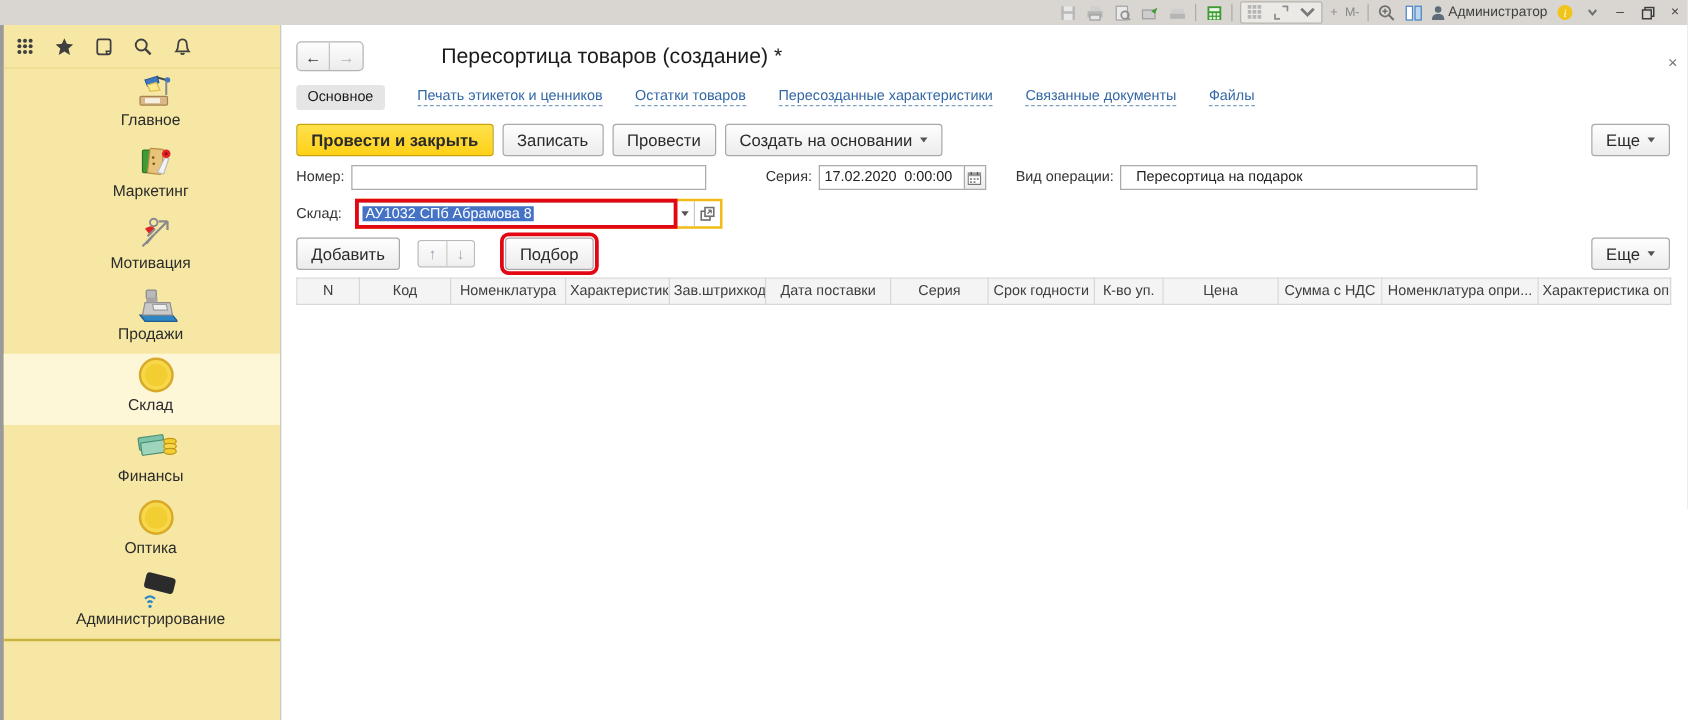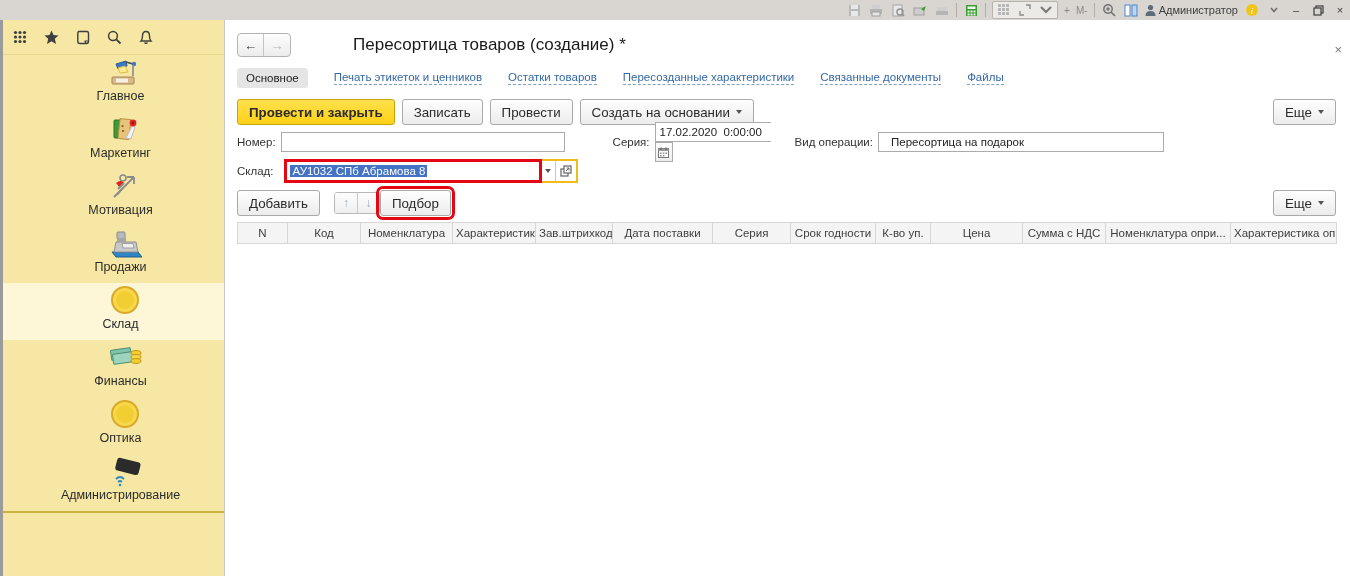--- a/index.html
+++ b/index.html
@@ -52,38 +52,38 @@
   .btn { display:inline-flex; align-items:center; justify-content:center; height:21px; padding:12px 11px;
     background:linear-gradient(#fefefe,#ececec); border:1px solid #a9a9a9; border-radius:3px; color:#2b2b2b; cursor:pointer; white-space:nowrap; }
   .btn-primary { background:linear-gradient(#ffe14d,#ffd117); border:1px solid #c9a30c; font-weight:bold; }
   .btn .caret { width:0; height:0; border-left:3.5px solid transparent; border-right:3.5px solid transparent; border-top:4px solid #555; margin-left:6px; }
   .more-btn { margin-left:auto; }
 
   .fields-row { display:flex; align-items:center; height:22px; margin-bottom:6px; }
   .fld-label { color:#333; margin-right:5px; white-space:nowrap; }
   .inp { height:20px; border:1px solid #ababab; background:#fff; padding:0 4px; font-family:inherit; font-size:11.5px; color:#222; }
   .inp-number { width:284px; margin-right:48px; }
-  .date-wrap { display:flex; align-items:stretch; margin-right:24px;flex-direction:column; }
+  .date-wrap { display:flex; align-items:stretch; margin-right:24px; }
   .inp-date { width:116px; border-right:none; }
   .date-btn { width:18px; height:20px; border:1px solid #ababab; background:linear-gradient(#fdfdfd,#ececec); display:flex; align-items:center; justify-content:center; cursor:pointer; }
   .inp-oper { width:286px;padding-left:12px; }
 
   .wh-row { display:flex; align-items:center; height:24px; margin-bottom:8px; }
   .wh-group { display:flex; align-items:stretch; border:2px solid #f2bb16; background:#fff; height:24px; }
   .wh-input { position:relative; width:254px; border:1px solid #9a9a9a; background:#fff; display:flex; align-items:center; padding:0 3px; outline:3px solid #e30613; outline-offset:-1px; z-index:2; }
   .wh-selected { background:#4472c4; color:#fff; padding:0 2px; white-space:nowrap; }
   .wh-dd { width:16px; display:flex; align-items:center; justify-content:center; border-right:1px solid #c9c9c9; cursor:pointer; }
   .wh-dd .tri { width:0; height:0; border-left:3.5px solid transparent; border-right:3.5px solid transparent; border-top:4px solid #555; }
   .wh-link { width:20px; display:flex; align-items:center; justify-content:center; cursor:pointer; }
 
   .items-toolbar { display:flex; align-items:center; height:24px; margin-bottom:7px; }
   .updown { display:flex; border:1px solid #b9b9b9; border-radius:3px; overflow:hidden; margin-left:14px; }
   .ud-btn { width:22px; height:20px; display:flex; align-items:center; justify-content:center; color:#9aa7b8; background:linear-gradient(#fdfdfd,#efefef); font-size:12px; }
   .ud-btn + .ud-btn { border-left:1px solid #c9c9c9; }
-  .pick-btn { margin-left:0; outline:3px solid #e30613; outline-offset:1px; }
+  .pick-btn { margin-left:24px; outline:3px solid #e30613; outline-offset:1px; }
 
   table.grid { border-collapse:collapse; table-layout:fixed; width:1099px; }
   table.grid th { height:21px; background:#f4f4f4; border:1px solid #d7d7d7; font-weight:normal; color:#3e3e3e; font-size:11.5px; overflow:hidden; white-space:nowrap; padding:0 3px; }
 
   svg { display:block; }
 </style>
 </head>
 <body>
 
 <div id="app">

